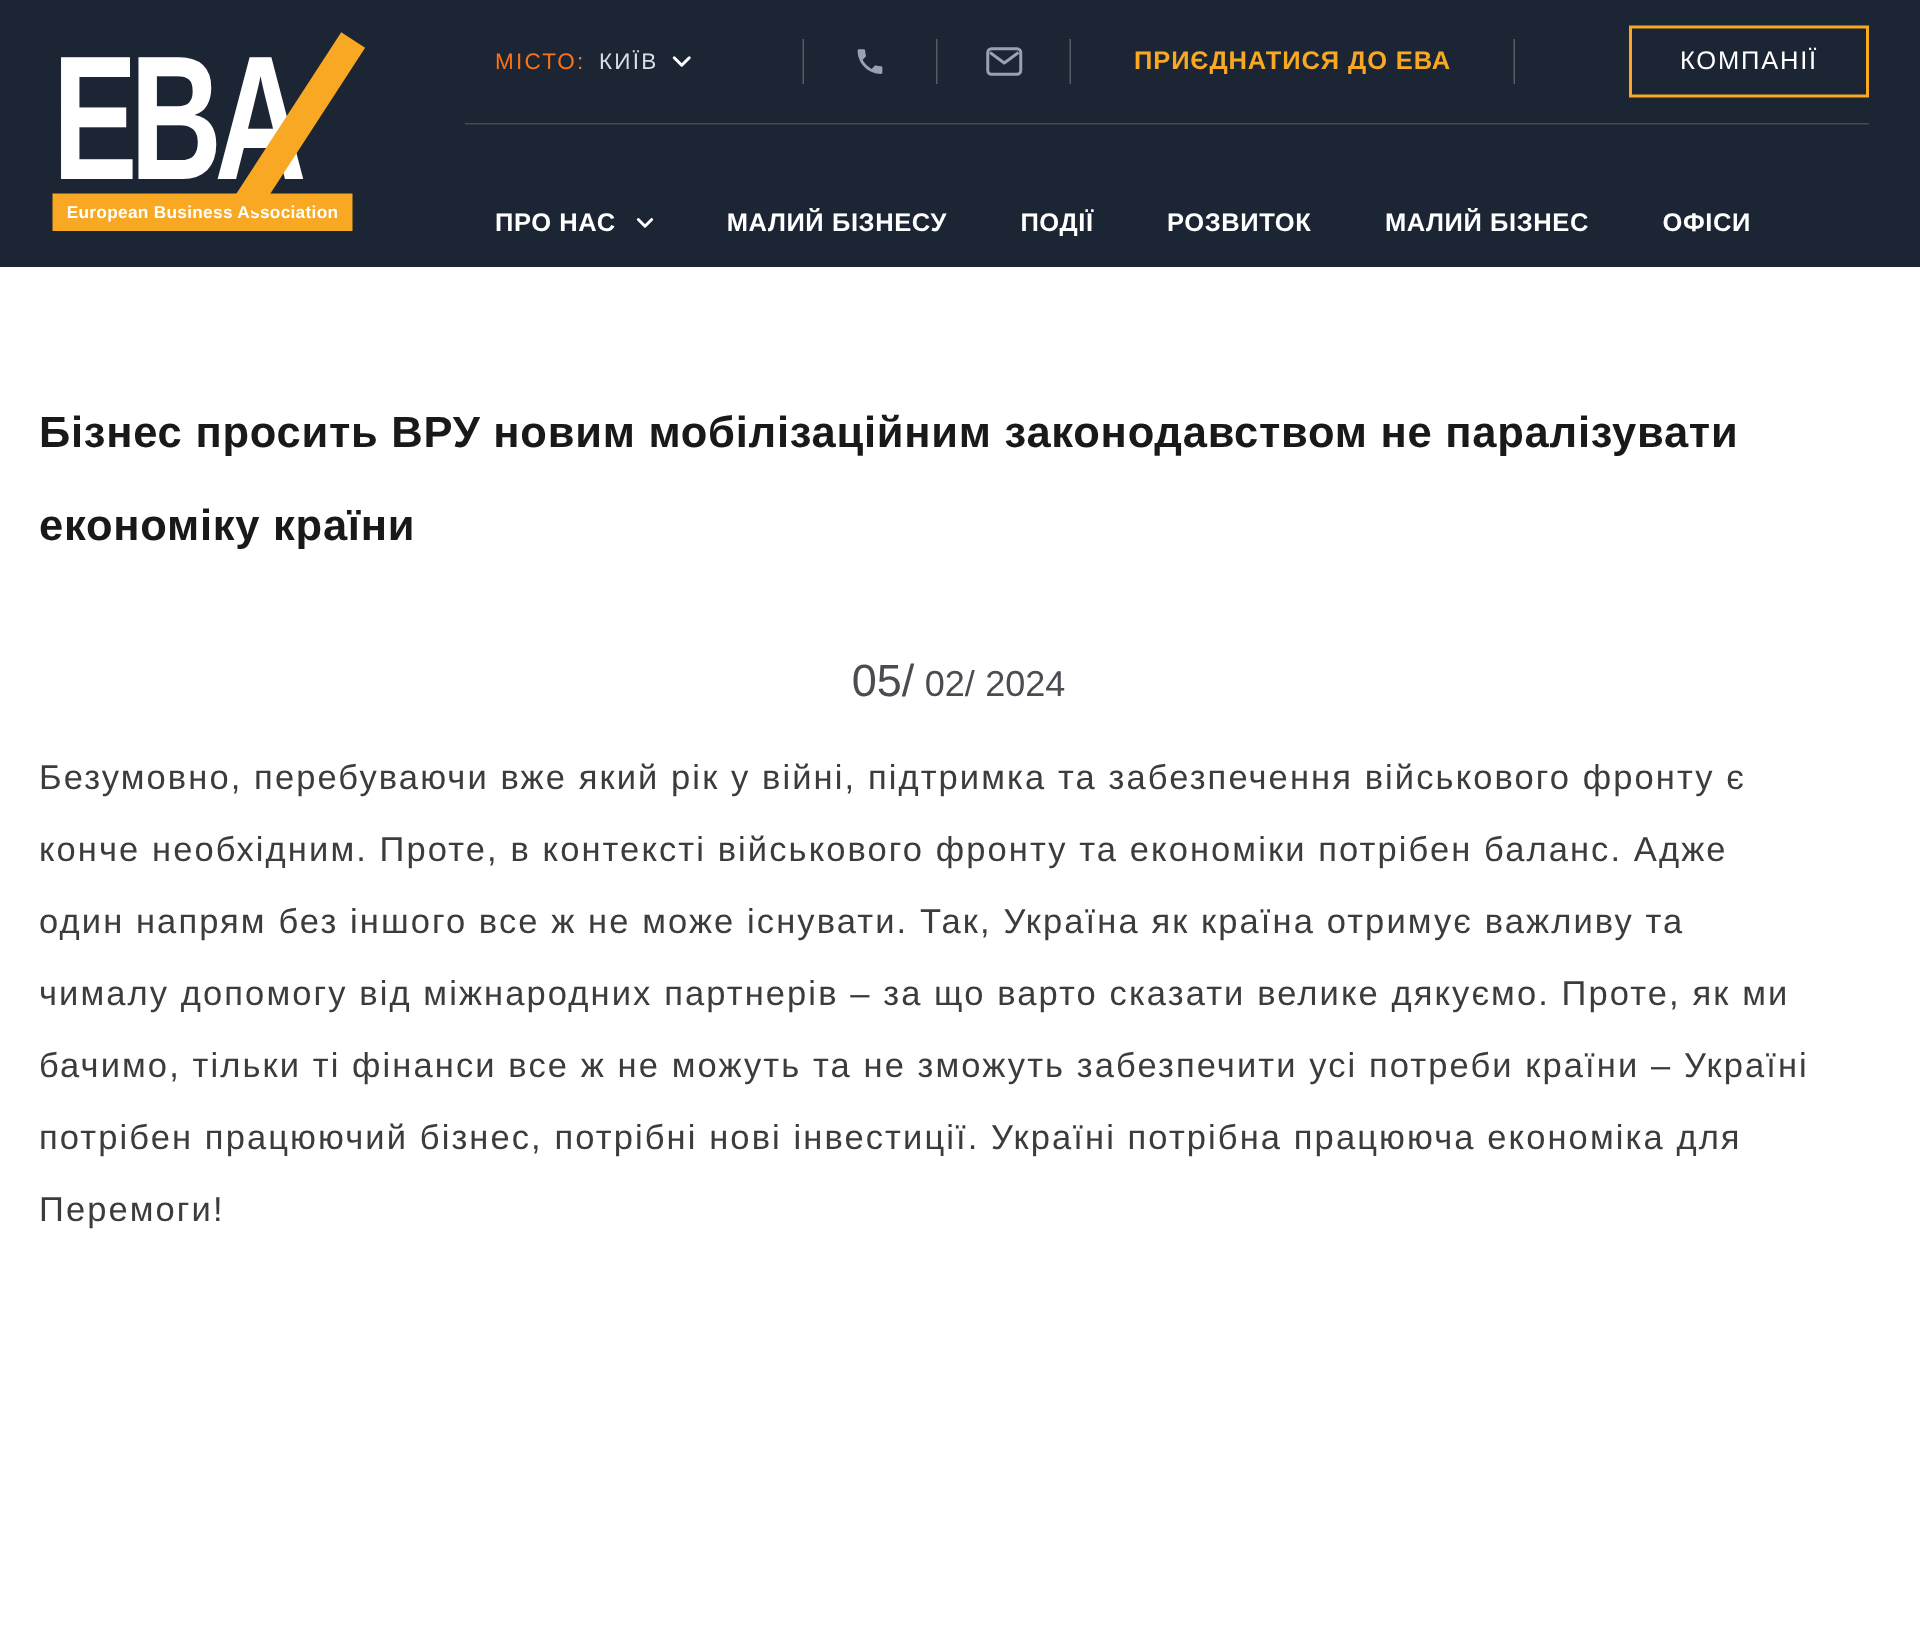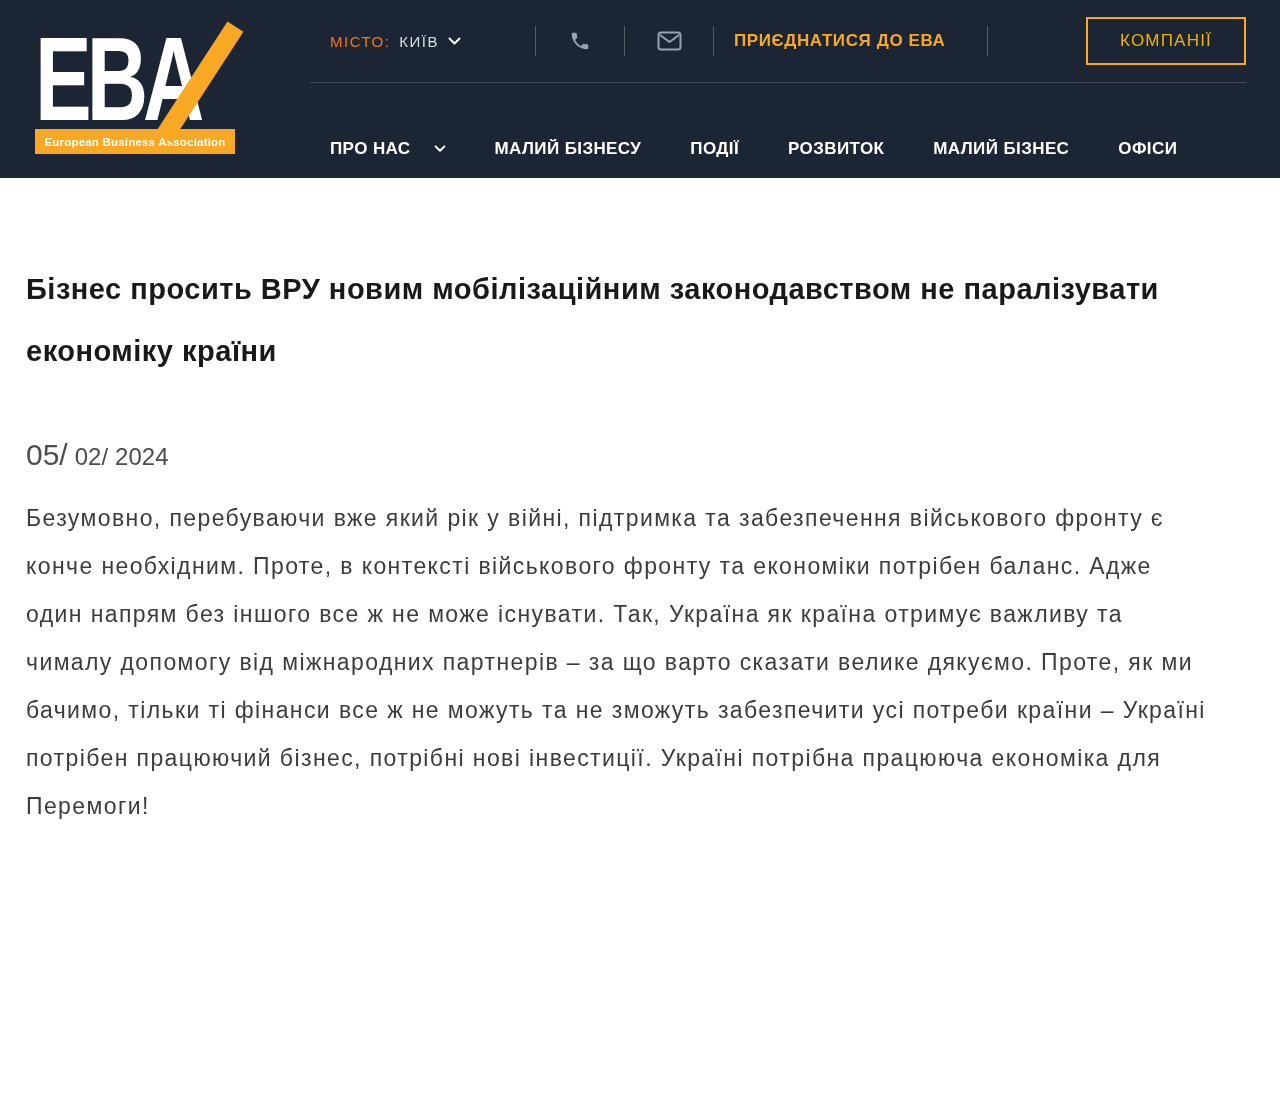--- a/index.html
+++ b/index.html
@@ -20,36 +20,36 @@
 
   .header-right { flex:1; display:flex; flex-direction:column; padding-right:34px; }
   .topbar { height:83px; display:flex; align-items:center; padding-left:20px;
     border-bottom:1px solid rgba(255,255,255,0.18); }
   .city { display:flex; align-items:center; gap:9px; cursor:pointer; width:205px; }
   .city-label { color:#f97316; font-size:15px; letter-spacing:1.5px; }
   .city-value { color:#D9DEE5; font-size:15px; letter-spacing:1.5px; }
   .tb-divider { width:1px; height:30px; background:rgba(255,255,255,0.25); }
   .icon-slot { width:88px; display:flex; align-items:center; justify-content:center; cursor:pointer; }
   .join-link { color:#F8A823; font-size:17px; font-weight:700; letter-spacing:0.6px;
-    margin:0 42px 0 20px; cursor:pointer; white-space:nowrap; }
+    margin:0 42px 0 42px; cursor:pointer; white-space:nowrap; }
   .companies-btn { margin-left:auto; width:160px; height:48px; border:2px solid #F8A823;
-    background:transparent; color:#eab308; font-size:17px; letter-spacing:1.2px;
+    background:transparent; color:#ffffff; font-size:17px; letter-spacing:1.2px;
     display:flex; align-items:center; justify-content:center; cursor:pointer;
     font-family:"Liberation Sans", sans-serif; }
 
   .nav { flex:1; display:flex; align-items:center; padding-left:20px; gap:49px; }
   .nav-item { color:#fff; font-size:17px; font-weight:700; letter-spacing:0.4px;
-    display:flex; align-items:center; gap:23px; cursor:pointer; white-space:nowrap;margin-top:36px; }
+    display:flex; align-items:center; gap:13px; cursor:pointer; white-space:nowrap;margin-top:36px; }
 
   
   .content { padding:0 28px 0 26px; }
   .article-title { margin-top:80px; max-width:1160px; font-size:29px; font-weight:700;
     line-height:62px; color:#191919; letter-spacing:0.5px; }
 
-  .meta-row { margin-top:56px; display:flex; align-items:center; }
+  .meta-row { margin-top:56px; display:flex; align-items:center;flex-direction:column; }
   .date { display:flex; align-items:baseline; gap:7px; color:#4B4B52; }
   .date-day { font-size:30px; }
   .date-month, .date-year { font-size:24px; }
   .listen { margin-left:auto; display:flex; align-items:center; gap:18px; cursor:pointer; }
   .listen-circle { width:70px; height:70px; border-radius:50%; background:#F0F1F4;
     display:flex; align-items:center; justify-content:center; }
   .listen-label { color:#2563EB; font-size:22px; font-weight:700; letter-spacing:0.3px; }
 
   .body-text { margin-top:22px; }
   .body-text p { max-width:1190px; font-size:23px; line-height:48px; color:#3C3C3C;

